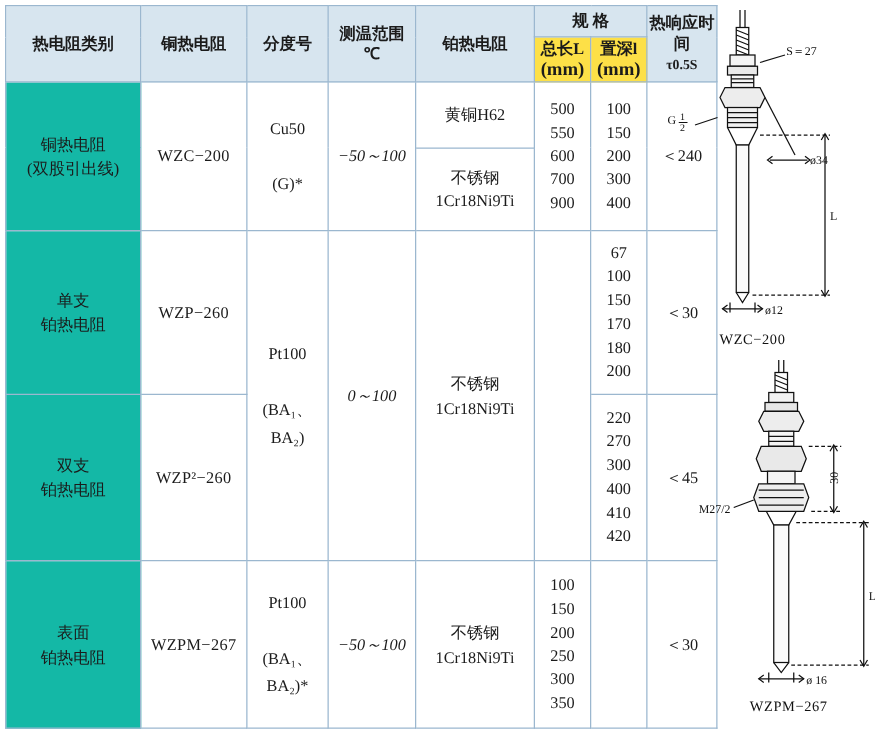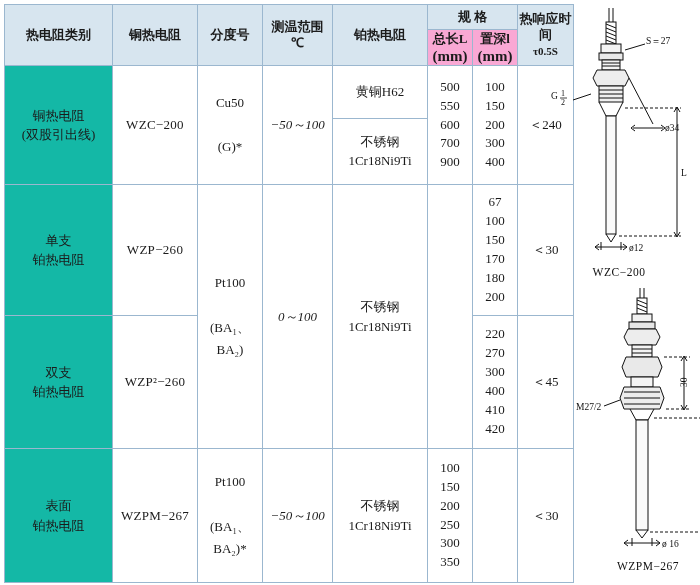--- a/index.html
+++ b/index.html
@@ -41,21 +41,21 @@
     color: #1b1b1b;
     padding: 0;
   }
   .hdr {
     background: #d7e5ef;
     font-weight: bold;
     font-size: 13px;
     line-height: 1.25;
   }
   .hdr-sub {
-    background: #f9a8d4;
+    background: #fde047;
     font-weight: bold;
     font-size: 12px;
   }
   .cat-cell {
     background: #14b8a6;
     font-size: 13.5px;
     line-height: 1.5;
   }
   .model-cell {
     font-size: 13.5px;
@@ -85,21 +85,21 @@
     font-size: 15px;
     font-weight: bold;
   }
   .stack span {
     display: block;
   }
 
   
   .draw-col {
     position: absolute;
-    left: 545px;
+    left: 528px;
     top: 0;
     width: 148px;
     height: 499px;
   }
   .drawing {
     position: absolute;
     width: 148px;
   }
   .dwg-label {
     position: absolute;

